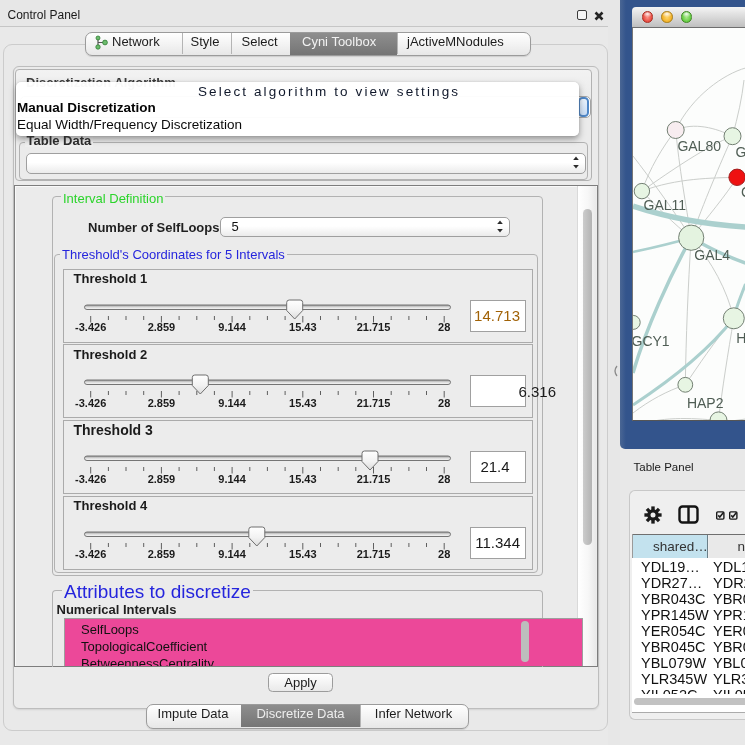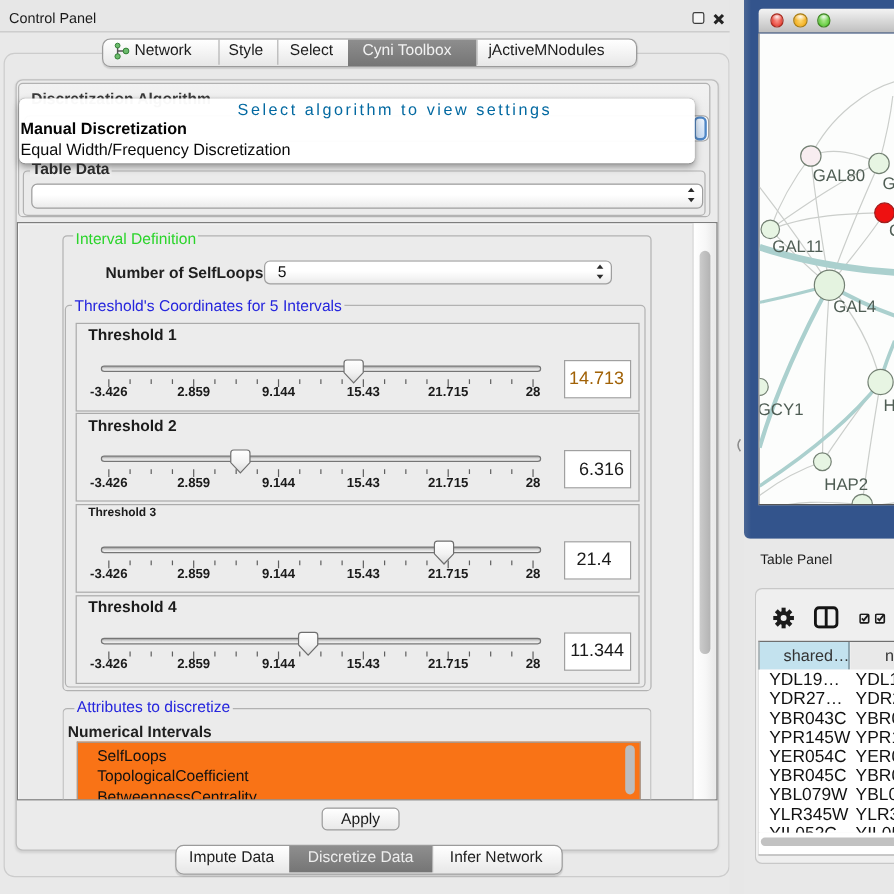--- a/index.html
+++ b/index.html
@@ -132,23 +132,23 @@
       <path d="M3,0.5 L14,0.5 Q16.5,0.5 16.5,3 L16.5,11 L8.5,19.5 L0.5,11 L0.5,3 Q0.5,0.5 3,0.5 Z" fill="url(#th)" stroke="#6f6f6f" stroke-width="1"></path>
     </g>
   </svg>
 <div style="position:absolute;left:90.7px;top:397.9px;transform:translateX(-50%);font-size:11px;font-weight:700;color:#1b1b1b;line-height:1;white-space:nowrap;">-3.426</div>
 <div style="position:absolute;left:161.4px;top:397.9px;transform:translateX(-50%);font-size:11px;font-weight:700;color:#1b1b1b;line-height:1;white-space:nowrap;">2.859</div>
 <div style="position:absolute;left:232.10000000000002px;top:397.9px;transform:translateX(-50%);font-size:11px;font-weight:700;color:#1b1b1b;line-height:1;white-space:nowrap;">9.144</div>
 <div style="position:absolute;left:302.8px;top:397.9px;transform:translateX(-50%);font-size:11px;font-weight:700;color:#1b1b1b;line-height:1;white-space:nowrap;">15.43</div>
 <div style="position:absolute;left:373.5px;top:397.9px;transform:translateX(-50%);font-size:11px;font-weight:700;color:#1b1b1b;line-height:1;white-space:nowrap;">21.715</div>
 <div style="position:absolute;left:444.2px;top:397.9px;transform:translateX(-50%);font-size:11px;font-weight:700;color:#1b1b1b;line-height:1;white-space:nowrap;">28</div>
 <div style="position:absolute;left:470px;top:375.2px;width:56px;height:32px;border:1px solid #a0a0a0;background:#ffffff;box-sizing:border-box;"></div>
-<div style="position:absolute;left:470px;top:383.5px;width:50px;text-align:right;font-size:15px;color:#1a1a1a;line-height:1;">6.316</div>
+<div style="position:absolute;left:470px;top:383.5px;width:50px;text-align:right;font-size:15px;color:#1a1a1a;line-height:1;padding-left:36px;">6.316</div>
 <div style="position:absolute;left:63px;top:419.9px;width:469.5px;height:74px;border:1px solid #ababab;background:#ececec;box-sizing:border-box;"></div>
-<div style="position:absolute;left:73.5px;top:423.4px;font-size:10px;font-weight:700;color:#1b1b1b;line-height:1;white-space:nowrap;">Threshold 3</div>
+<div style="position:absolute;left:73.5px;top:423.4px;font-size:14px;font-weight:700;color:#1b1b1b;line-height:1;white-space:nowrap;">Threshold 3</div>
 <svg style="position:absolute;left:63px;top:419.9px" width="469" height="74">
     <rect x="21.5" y="36" width="366" height="4.5" rx="2.5" fill="url(#tg)" stroke="#757575" stroke-width="1"></rect>
     <line x1="27.7" y1="47" x2="27.7" y2="53.5" stroke="#5f5f5f" stroke-width="1"></line>
     <line x1="45.4" y1="47" x2="45.4" y2="51.0" stroke="#5f5f5f" stroke-width="1"></line>
     <line x1="63.0" y1="47" x2="63.0" y2="51.0" stroke="#5f5f5f" stroke-width="1"></line>
     <line x1="80.7" y1="47" x2="80.7" y2="51.0" stroke="#5f5f5f" stroke-width="1"></line>
     <line x1="98.4" y1="47" x2="98.4" y2="53.5" stroke="#5f5f5f" stroke-width="1"></line>
     <line x1="116.1" y1="47" x2="116.1" y2="51.0" stroke="#5f5f5f" stroke-width="1"></line>
     <line x1="133.8" y1="47" x2="133.8" y2="51.0" stroke="#5f5f5f" stroke-width="1"></line>
     <line x1="151.4" y1="47" x2="151.4" y2="51.0" stroke="#5f5f5f" stroke-width="1"></line>
@@ -208,37 +208,37 @@
   </svg>
 <div style="position:absolute;left:90.7px;top:549.3px;transform:translateX(-50%);font-size:11px;font-weight:700;color:#1b1b1b;line-height:1;white-space:nowrap;">-3.426</div>
 <div style="position:absolute;left:161.4px;top:549.3px;transform:translateX(-50%);font-size:11px;font-weight:700;color:#1b1b1b;line-height:1;white-space:nowrap;">2.859</div>
 <div style="position:absolute;left:232.10000000000002px;top:549.3px;transform:translateX(-50%);font-size:11px;font-weight:700;color:#1b1b1b;line-height:1;white-space:nowrap;">9.144</div>
 <div style="position:absolute;left:302.8px;top:549.3px;transform:translateX(-50%);font-size:11px;font-weight:700;color:#1b1b1b;line-height:1;white-space:nowrap;">15.43</div>
 <div style="position:absolute;left:373.5px;top:549.3px;transform:translateX(-50%);font-size:11px;font-weight:700;color:#1b1b1b;line-height:1;white-space:nowrap;">21.715</div>
 <div style="position:absolute;left:444.2px;top:549.3px;transform:translateX(-50%);font-size:11px;font-weight:700;color:#1b1b1b;line-height:1;white-space:nowrap;">28</div>
 <div style="position:absolute;left:470px;top:526.6px;width:56px;height:32px;border:1px solid #a0a0a0;background:#ffffff;box-sizing:border-box;"></div>
 <div style="position:absolute;left:470px;top:534.9px;width:50px;text-align:right;font-size:15px;color:#1a1a1a;line-height:1;">11.344</div>
 <div style="position:absolute;left:52px;top:589.5px;width:491px;height:77.5px;border:1px solid #b2b2b2;border-radius:4px 4px 0 0;border-bottom:none;box-sizing:border-box;"></div>
-<div style="position:absolute;left:62px;top:581.5px;font-size:13px;font-weight:400;color:#2525dd;line-height:1;white-space:nowrap;background:#ebebeb;padding:0 2px;">Attributes to discretize</div>
+<div style="position:absolute;left:62px;top:581.5px;font-size:19px;font-weight:400;color:#2525dd;line-height:1;white-space:nowrap;background:#ebebeb;padding:0 2px;">Attributes to discretize</div>
 <div style="position:absolute;left:56.5px;top:602.5px;font-size:13px;font-weight:700;color:#1f1f1f;line-height:1;white-space:nowrap;">Numerical Intervals</div>
-<div style="position:absolute;left:63.5px;top:617.5px;width:470px;height:48.5px;background:#f97316;border:1px solid #9e9e9e;border-bottom:none;box-sizing:border-box;overflow:hidden;">
+<div style="position:absolute;left:63.5px;top:617.5px;width:519px;height:48.5px;background:#ec4899;border:1px solid #9e9e9e;border-bottom:none;box-sizing:border-box;overflow:hidden;">
     <div style="position:absolute;left:16.5px;top:4.5px;font-size:13px;color:#111111;line-height:1;white-space:nowrap;">SelfLoops</div>
     <div style="position:absolute;left:16.5px;top:21.5px;font-size:13px;color:#111111;line-height:1;white-space:nowrap;">TopologicalCoefficient</div>
     <div style="position:absolute;left:16.5px;top:38.5px;font-size:13px;color:#111111;line-height:1;white-space:nowrap;">BetweennessCentrality</div>
   </div>
 <div style="position:absolute;left:520.5px;top:621px;width:8px;height:41px;border-radius:4px;background:#bdbdbd;"></div>
 <div style="position:absolute;left:268px;top:672.5px;width:65px;height:19px;border:1px solid #9c9c9c;border-radius:4.5px;background:linear-gradient(#ffffff,#e9e9e9);box-sizing:border-box;text-align:center;font-size:13px;color:#1b1b1b;line-height:17px;">Apply</div>
 <div style="position:absolute;left:145.5px;top:704px;width:321.5px;height:22.5px;border:1px solid #9b9b9b;border-radius:7px;background:linear-gradient(#ffffff,#f2f2f2 55%,#e7e7e7);box-shadow:0 1px 1px rgba(0,0,0,0.12);"></div>
 <div style="position:absolute;left:241px;top:704.5px;width:119px;height:22.5px;background:linear-gradient(#8e8e8e,#757575);"></div>
 <div style="position:absolute;left:360px;top:705px;width:1px;height:21.5px;background:#b4b4b4;"></div>
 <div style="position:absolute;left:193px;top:706.5px;transform:translateX(-50%);font-size:13px;font-weight:400;color:#1c1c1c;line-height:1;white-space:nowrap;">Impute Data</div>
 <div style="position:absolute;left:300.5px;top:706.5px;transform:translateX(-50%);font-size:13px;font-weight:400;color:#ededed;line-height:1;white-space:nowrap;">Discretize Data</div>
 <div style="position:absolute;left:413.5px;top:706.5px;transform:translateX(-50%);font-size:13px;font-weight:400;color:#1c1c1c;line-height:1;white-space:nowrap;">Infer Network</div>
 <div style="position:absolute;left:16px;top:82px;width:562.5px;height:54px;background:rgba(255,255,255,0.965);border-radius:5px;box-shadow:0 3px 6px rgba(60,60,60,0.5),0 0 1px rgba(0,0,0,0.25);"></div>
-<div style="position:absolute;left:198px;top:84.6px;font-size:13.5px;font-weight:400;color:#0369a1;line-height:1;white-space:nowrap;letter-spacing:2.1px;">Select algorithm to view settings</div>
+<div style="position:absolute;left:198px;top:84.6px;font-size:13.5px;font-weight:400;color:#0f172a;line-height:1;white-space:nowrap;letter-spacing:2.1px;">Select algorithm to view settings</div>
 <div style="position:absolute;left:17px;top:101.1px;font-size:13.5px;font-weight:700;color:#050505;line-height:1;white-space:nowrap;">Manual Discretization</div>
 <div style="position:absolute;left:17px;top:118.1px;font-size:13.5px;font-weight:400;color:#0a0a0a;line-height:1;white-space:nowrap;">Equal Width/Frequency Discretization</div>
 <div style="position:absolute;left:608px;top:0;width:11.5px;height:745px;background:#e7e7e7;"></div>
 <svg style="position:absolute;left:611px;top:365px" width="8" height="12">
     <path d="M6,1 Q2,6 6,11" stroke="#8b8b8b" stroke-width="1.3" fill="none"></path>
   </svg>
 <div style="position:absolute;left:619.5px;top:0;width:125.5px;height:449px;background:linear-gradient(90deg,#4a6694 0px,#33548c 6px);border-radius:0 0 0 5px;"></div>
 <div style="position:absolute;left:631.5px;top:6.5px;width:113.5px;height:21px;background:linear-gradient(#f4f4f4,#bfbfbf);border-bottom:1px solid #6e6e6e;border-radius:4px 0 0 0;box-sizing:border-box;"></div>
 <div style="position:absolute;left:641.7px;top:11.2px;width:11.6px;height:11.6px;border-radius:50%;background:radial-gradient(ellipse 65% 40% at 50% 20%,rgba(255,255,255,0.95),rgba(255,255,255,0) 85%),radial-gradient(circle at 50% 55%,#fa9186,#e2352a 78%);border:1px solid #a82d22;box-sizing:border-box;"></div>
 <div style="position:absolute;left:661.2px;top:11.2px;width:11.6px;height:11.6px;border-radius:50%;background:radial-gradient(ellipse 65% 40% at 50% 20%,rgba(255,255,255,0.95),rgba(255,255,255,0) 85%),radial-gradient(circle at 50% 55%,#fdd56a,#f0a714 78%);border:1px solid #a87c12;box-sizing:border-box;"></div>

